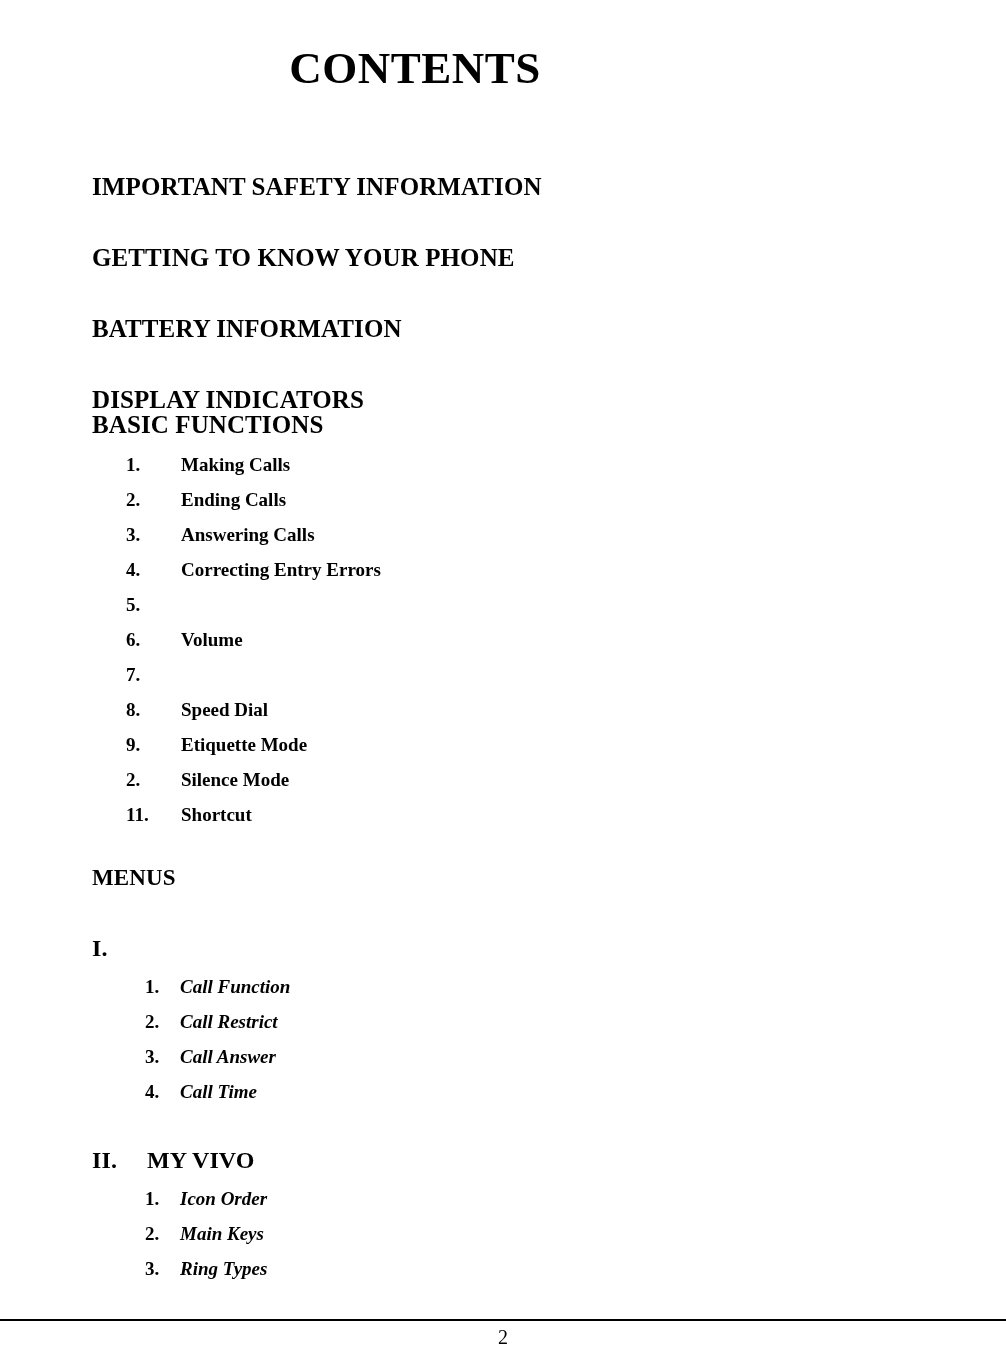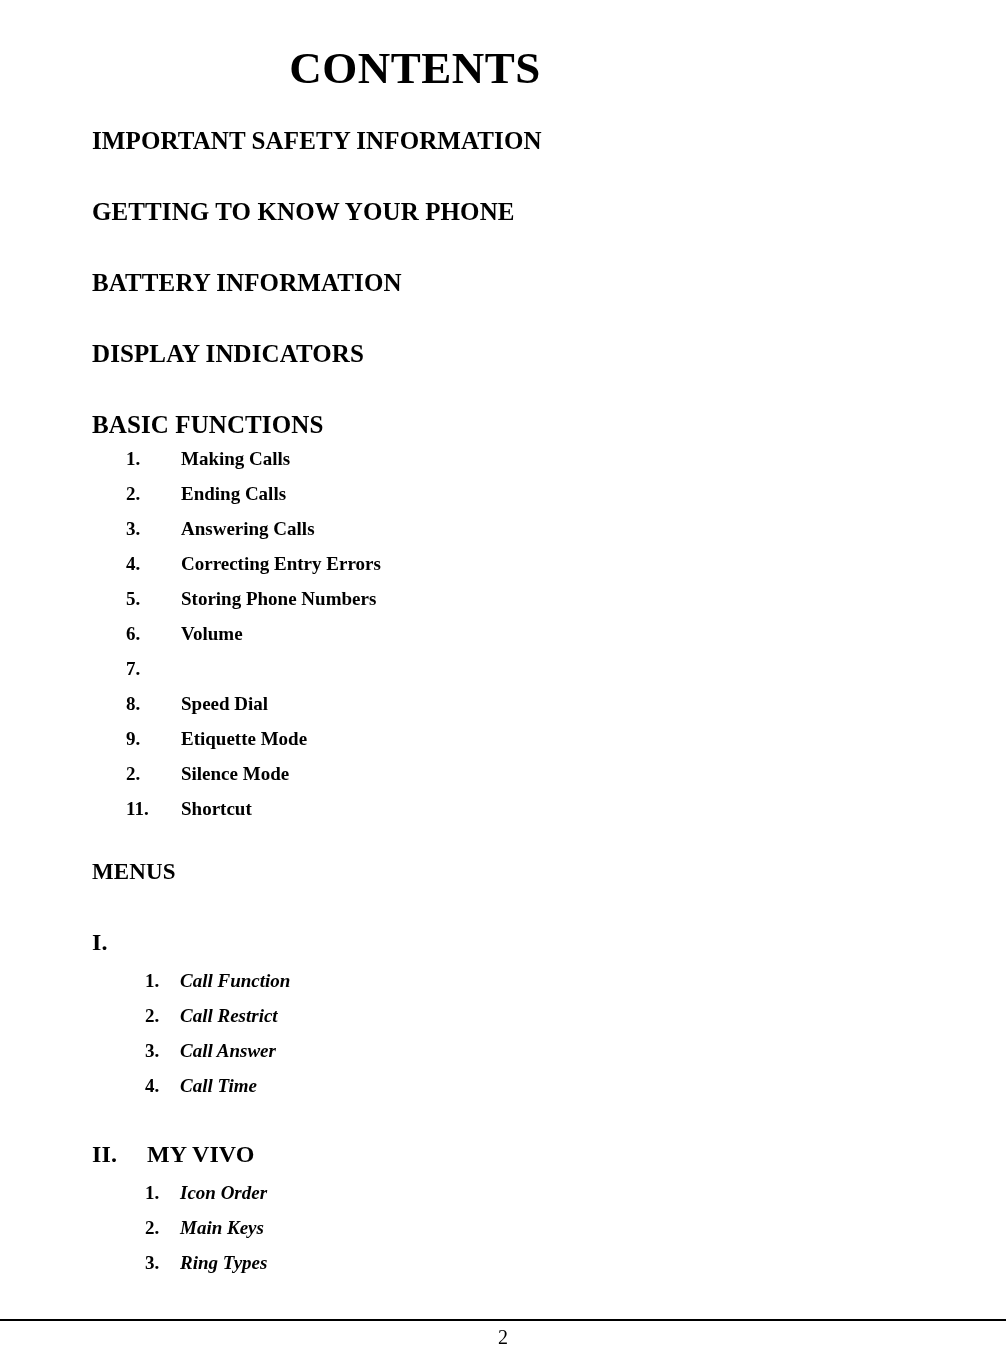--- a/index.html
+++ b/index.html
@@ -53,27 +53,27 @@
 
   
   .section-heading {
     font-size: 25px;
     font-weight: bold;
     line-height: 1;
     margin: 0;
     padding: 0;
     height: 71px;
     display: flex;
-    align-items: flex-start;
+    align-items: flex-end;
     letter-spacing: 0.1px;
   }
 
   .section-heading.with-list {
     height: auto;
-    margin-bottom: 4px;
+    margin-bottom: 10px;
     font-family: Liberation Serif, serif;
   }
 
   
   .num-list {
     list-style: none;
     margin: 0;
     padding: 0;
   }
   .num-list .row {
@@ -216,21 +216,20 @@
         <li class="row">
           <span class="num">3.</span>
           <span class="label">Answering Calls</span>
         </li>
         <li class="row">
           <span class="num">4.</span>
           <span class="label">Correcting Entry Errors</span>
         </li>
         <li class="row">
           <span class="num">5.</span>
-          <span class="label">Storing Phone Numbers</span>
         </li>
         <li class="row">
           <span class="num">6.</span>
           <span class="label">Volume</span>
         </li>
         <li class="row">
           <span class="num">7.</span>
         </li>
         <li class="row">
           <span class="num">8.</span>

